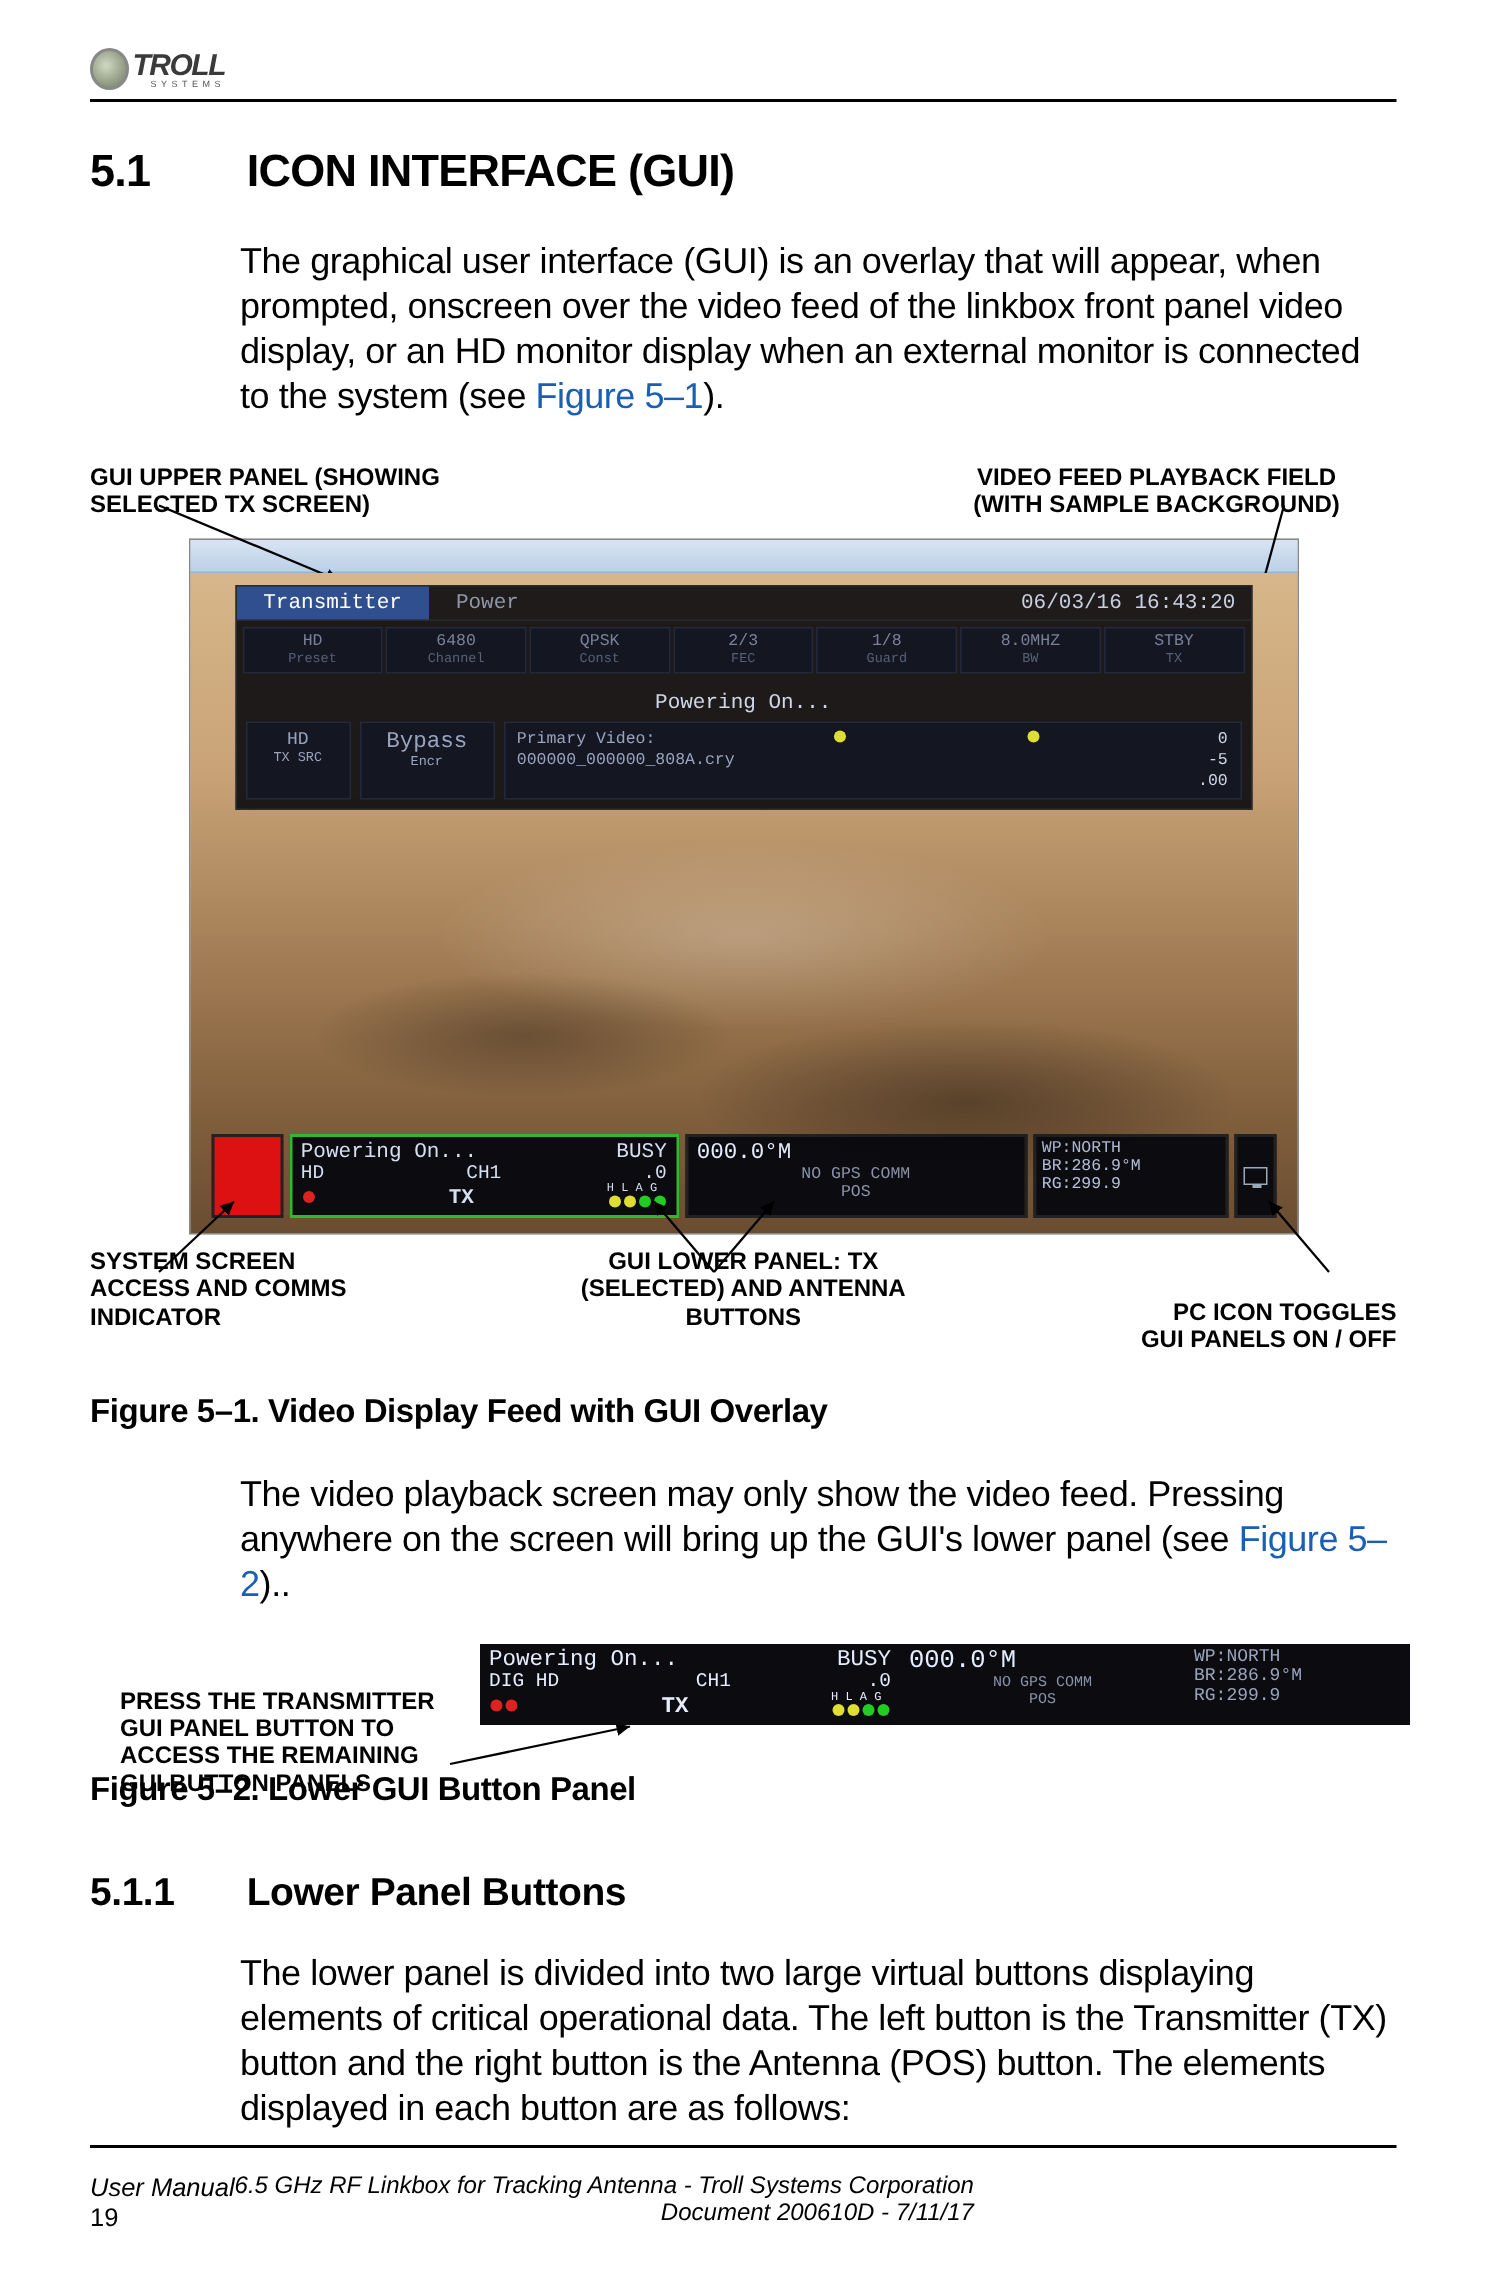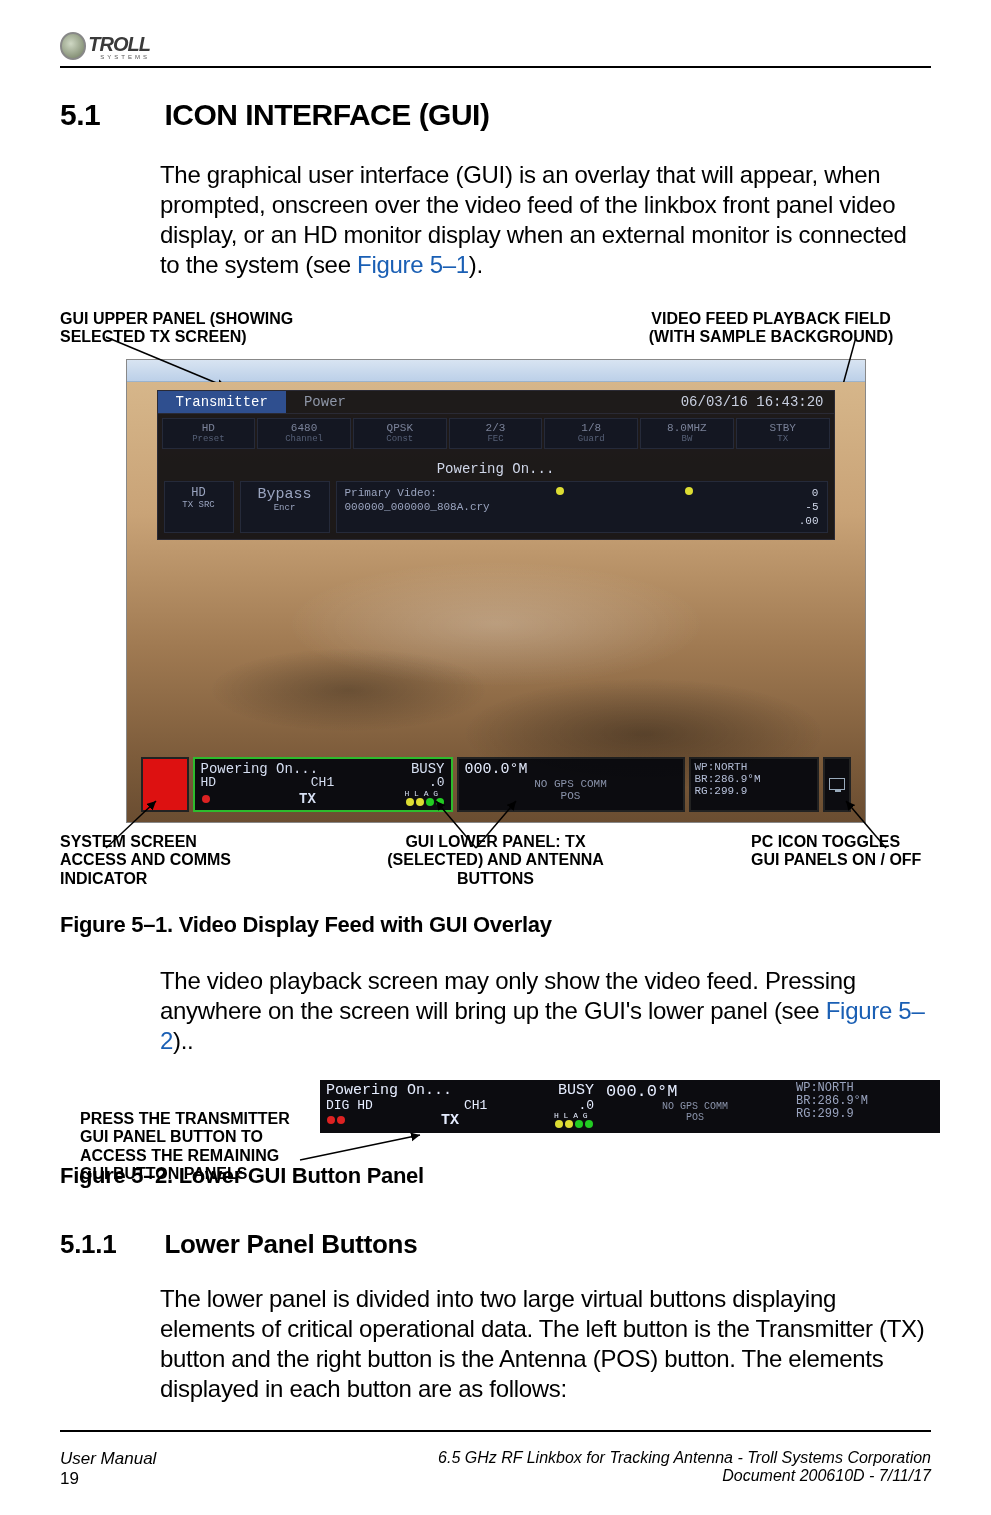--- a/index.html
+++ b/index.html
@@ -251,21 +251,21 @@
     font-stretch: condensed; letter-spacing:-0.3px;
   }
   .subsection-title {
     font-size: 26px; font-weight:700; display:inline-block;
     font-stretch: condensed; letter-spacing:-0.3px;
   }
   .footer {
     position:absolute; bottom: 26px; left:60px; right:60px;
   }
   .footer-rule { border:none; border-top:2px solid #000; margin:0 0 4px 0;}
-  .footer-row { display:flex; justify-content:space-between; font-size:17px; font-style:italic; font-stretch:condensed;margin-top:17px;}
+  .footer-row { display:flex; font-size:17px; font-style:italic; font-stretch:condensed;margin-top:17px;}
   .footer-row .r { text-align:right; font-size:16px;}
   .callout-bottom-row {
     display:flex; justify-content:space-between;
     margin-top: 10px;
     font-family: Arial, sans-serif;
   }
   .sub { font-size:10px; color:#8a93aa; text-align:center;}
   svg.arrow-svg { position:absolute; overflow:visible; }
 </style>
 </head>
@@ -425,21 +425,21 @@
             <path d="M0,0 L6,3 L0,6 Z" fill="#000"></path>
           </marker>
         </defs>
       <line x1="110" y1="55" x2="70" y2="8" stroke="#000" stroke-width="1.5" marker-end="url(#ah5)"></line>
     </svg>
   </div>
 
   <div class="callout-bottom-row">
     <div class="callout" style="max-width:180px;">SYSTEM SCREEN ACCESS AND COMMS INDICATOR</div>
     <div class="callout" style="max-width:240px; text-align:center;">GUI LOWER PANEL: TX (SELECTED) AND ANTENNA BUTTONS</div>
-    <div class="callout" style="max-width:180px; ">PC ICON TOGGLES GUI PANELS ON / OFF</div>
+    <div class="callout" style="max-width:180px; text-align:right;margin-top:34px;">PC ICON TOGGLES GUI PANELS ON / OFF</div>
   </div>
 
   <div class="fig-caption">Figure 5–1.  Video Display Feed with GUI Overlay</div>
 
   <p class="body-text">
     <span>The video playback screen may only show the video feed. Pressing anywhere on the screen will bring up the GUI's lower panel (see </span><span class="figref">Figure 5–2</span><span>)..</span>
   </p>
 
   <div style="position:relative;">
     <div class="callout" style="position:absolute; left:20px; top:30px; max-width:230px;">PRESS THE TRANSMITTER GUI PANEL BUTTON TO ACCESS THE REMAINING GUI BUTTON PANELS</div>

